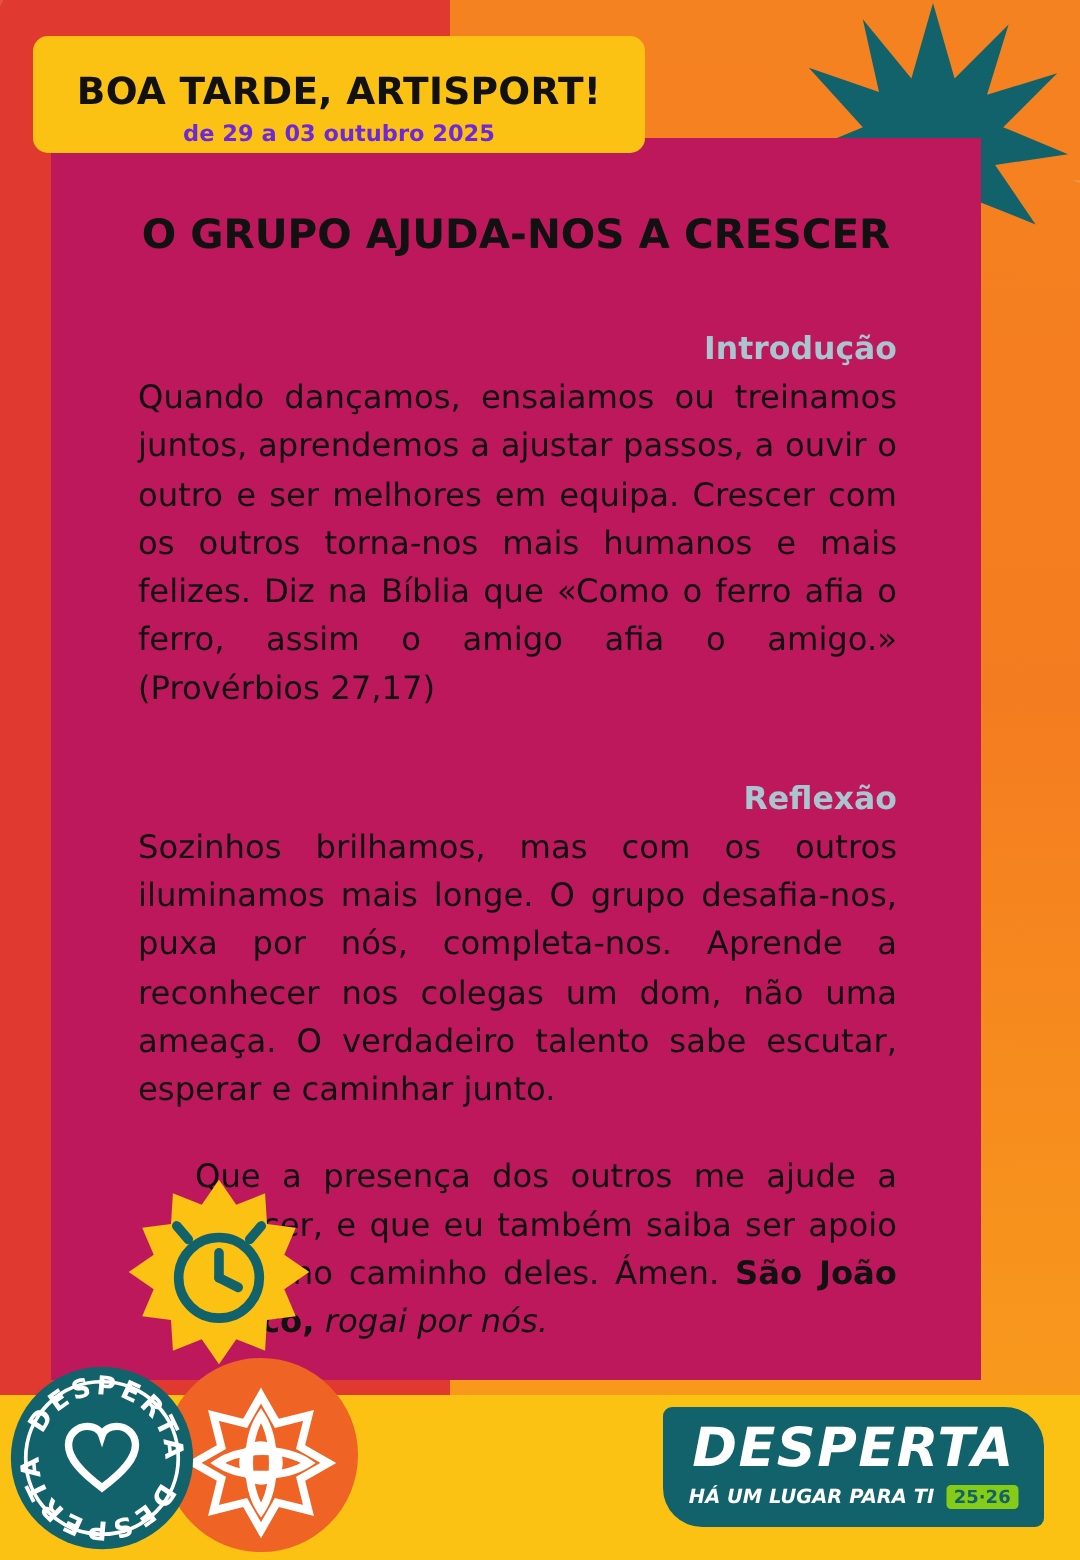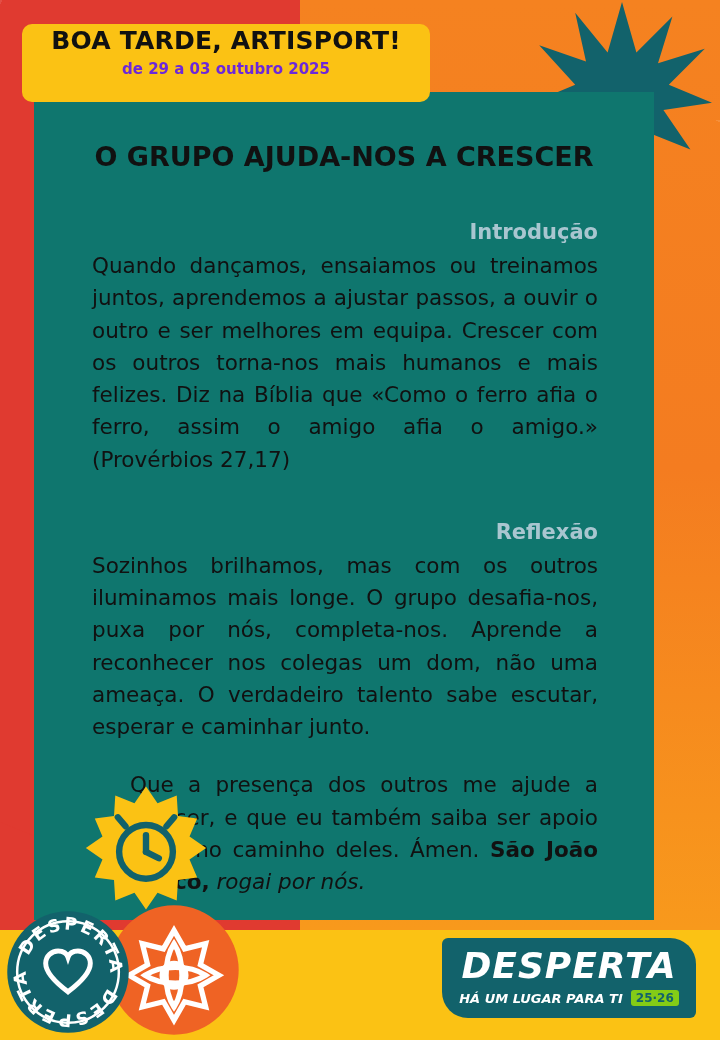--- a/index.html
+++ b/index.html
@@ -75,35 +75,35 @@
     color: #12626b;
   }
 
   
   .card {
     position: absolute;
     left: 34px;
     top: 92px;
     width: 620px;
     height: 828px;
-    background: #0f766e;
+    background: #be185d;
   }
 
   
   .banner {
     position: absolute;
     left: 22px;
     top: 24px;
     width: 408px;
     height: 78px;
     background: #fbc214;
     border-radius: 10px;
     text-align: center;
     box-sizing: border-box;
-    padding-top: 4px;
+    padding-top: 24px;
   }
   .banner-title {
     font-family: "DejaVu Sans", sans-serif;
     font-weight: bold;
     font-size: 25px;
     color: #111111;
     letter-spacing: 0.2px;
     line-height: 1.05;
   }
   .banner-sub {

